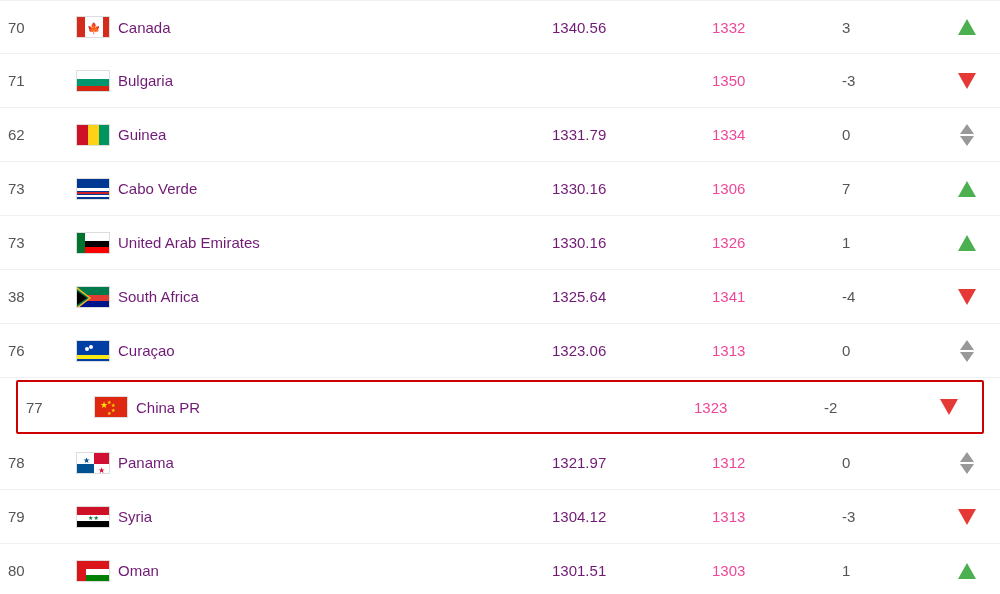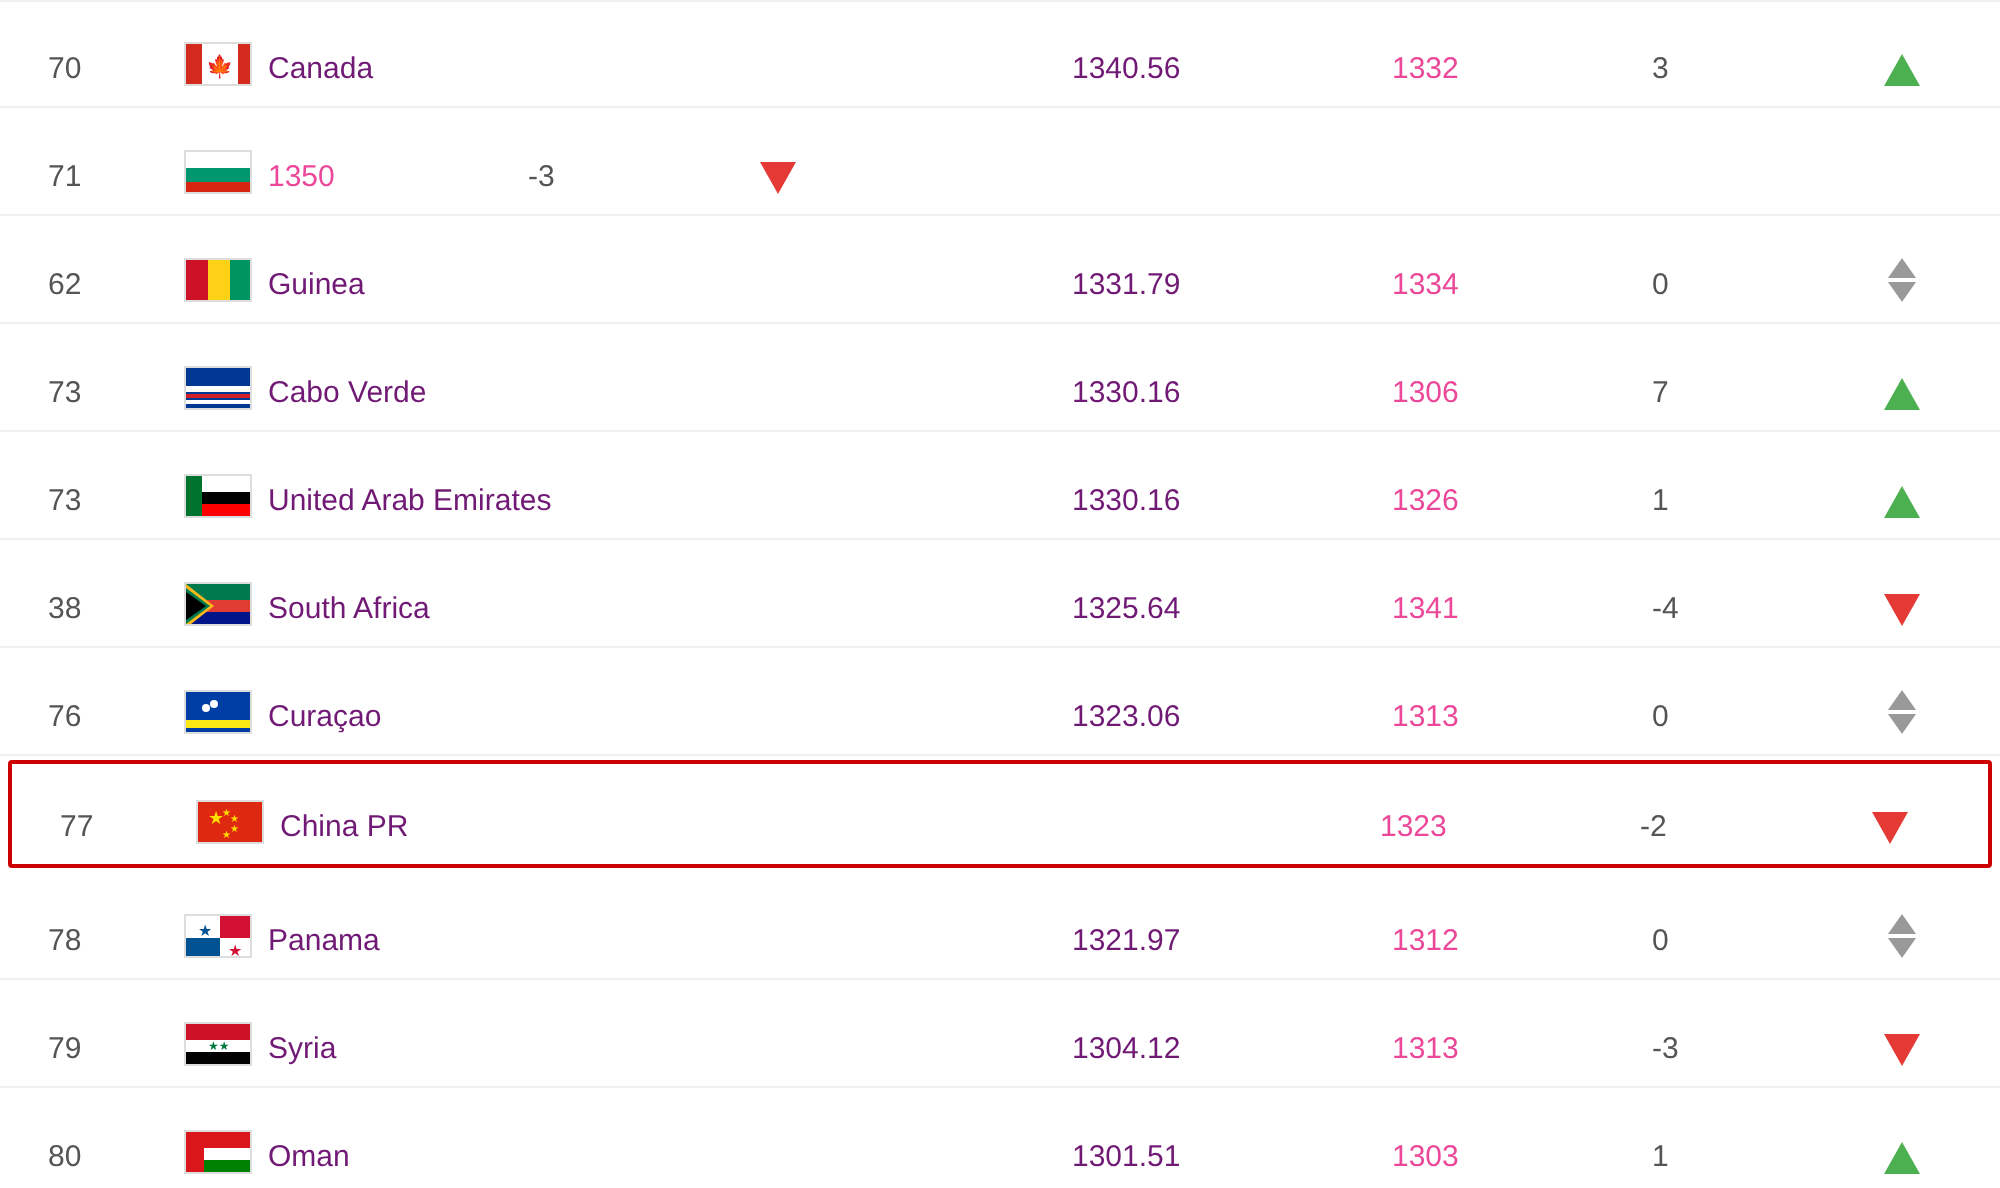--- a/index.html
+++ b/index.html
@@ -8,32 +8,32 @@
       background: #fff;
       width: 1000px;
       min-height: 594px;
       overflow: hidden;
     }
     .table-container {
       width: 100%;
     }
     .table-row {
       display: flex;
-      align-items: flex-end;
+      align-items: center;
       border-bottom: 1px solid #f0f0f0;
-      padding: 10px 24px;
+      padding: 10px 8px;
       min-height: 54px;
     }
     .table-row:first-child {
       border-top: 1px solid #f0f0f0;
     }
     .table-row.highlighted {
       border: 2px solid #cc0000;
       border-radius: 2px;
-      margin: 2px 4px;
+      margin: 2px 16px;
     }
     .col-rank {
       width: 60px;
       color: #555;
       font-size: 15px;
       flex-shrink: 0;
     }
     .col-flag {
       width: 50px;
       flex-shrink: 0;
@@ -139,20 +139,21 @@
   </div>
     <div class="table-row">
     <div class="col-rank">71</div>
     <div class="col-flag">
       <div class="flag"><svg width="34" height="22" xmlns="http://www.w3.org/2000/svg">
       <rect width="34" height="8" fill="#fff"></rect>
       <rect y="8" width="34" height="7" fill="#00966E"></rect>
       <rect y="15" width="34" height="7" fill="#d62612"></rect>
     </svg></div>
     </div>
+    <div class="col-name">Bulgaria</div>
     <div class="col-prev">1350</div>
     <div class="col-change">-3</div>
     <div class="col-arrow">
         <div class="arrow-down"></div>
       </div>
   </div>
     <div class="table-row">
     <div class="col-rank">62</div>
     <div class="col-flag">
       <div class="flag"><svg width="34" height="22" xmlns="http://www.w3.org/2000/svg">

